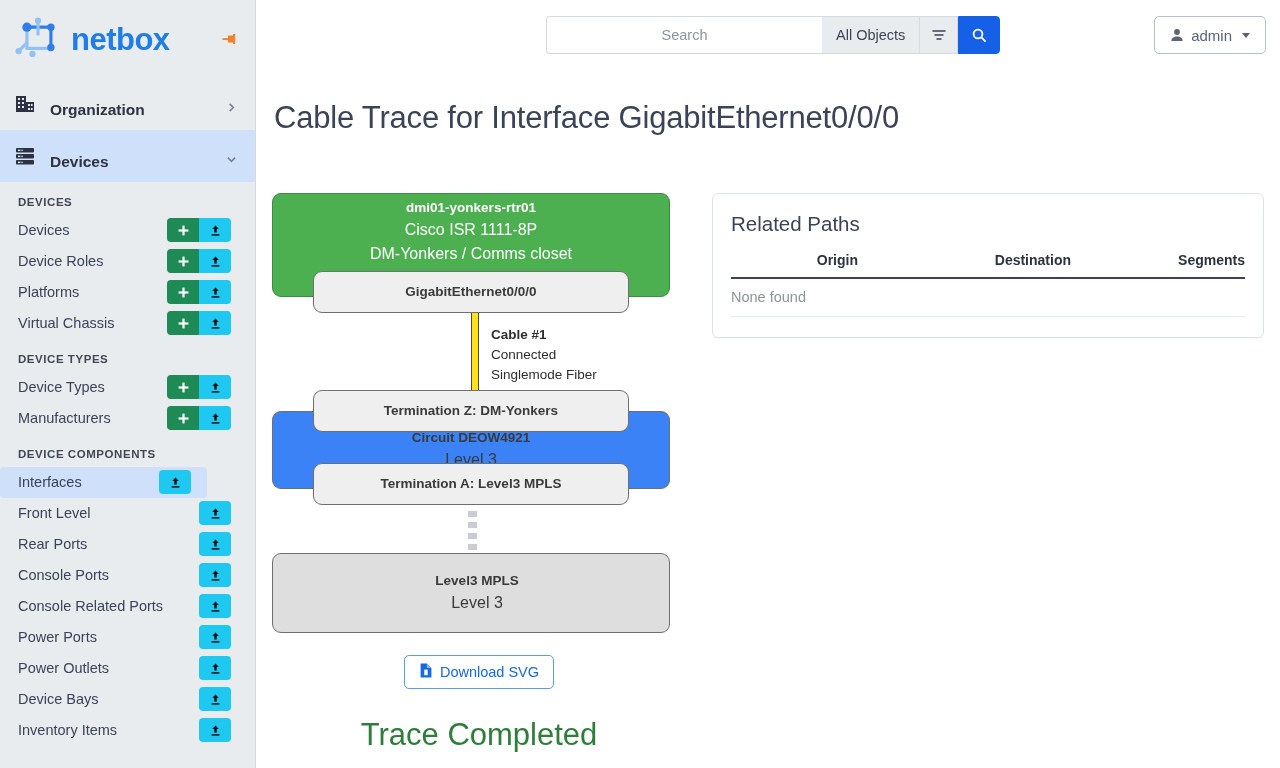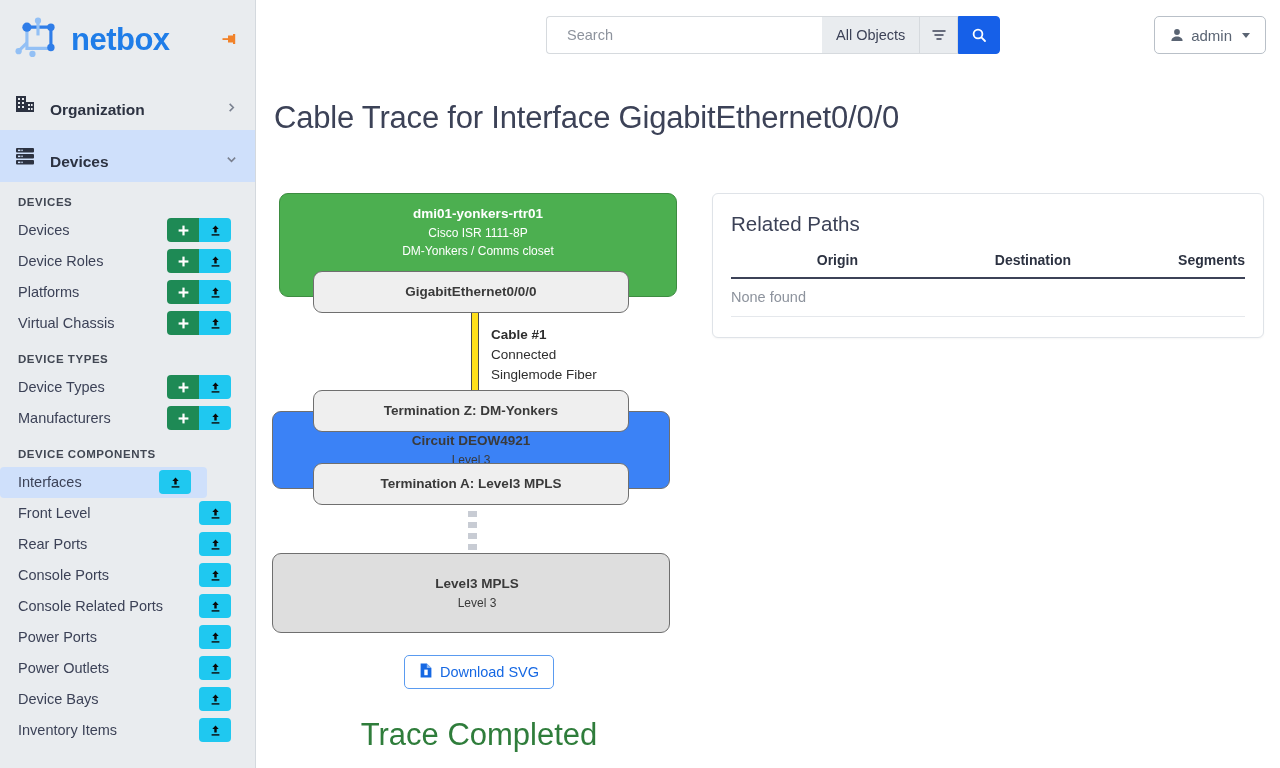--- a/index.html
+++ b/index.html
@@ -87,23 +87,24 @@
     padding: 0 16px; position: relative;
   }
   .search-wrap {
     display: flex; align-items: stretch; height: 38px;
     margin-left: 274px;
   }
   .search-input {
     width: 276px; height: 38px;
     border: 1px solid #d6dade; border-right: none;
     border-radius: 4px 0 0 4px;
-    padding: 0 20px; font-size: 14.5px; color: #3c4257;
+    padding: 0 28px; font-size: 14.5px; color: #3c4257;
     background: #fff; outline: none;
     font-family: "Liberation Sans", sans-serif;
+    text-align: center;
   }
   .search-input::placeholder { color: #8d939d; }
   .search-scope {
     display: flex; align-items: center; justify-content: center;
     padding: 0 14px; height: 38px;
     background: #e9ecef; border: 1px solid #d6dade; border-left: none;
     font-size: 14.5px; color: #3c4257; cursor: pointer;
   }
   .search-filter {
     display: flex; align-items: center; justify-content: center;
@@ -148,26 +149,26 @@
 
   .node {
     position: relative;
     border-radius: 9px;
     border: 1px solid #6f6f6f;
     display: flex; flex-direction: column;
     align-items: center; justify-content: center;
     text-align: center;
   }
   .node .n-title { font-weight: 700; font-size: 13.5px; line-height: 1.5; }
-  .node .n-sub   { font-weight: 400; font-size: 12px; line-height: 1.5; }
+  .node .n-sub   { font-weight: 400; font-size: 16px; line-height: 1.5; }
 
   .node-device {
     background: #4caf50; border-color: #3d8c41;
     color: #ffffff;
-    height: 104px; width: 398px; margin-left: 7px;
+    height: 104px; width: 398px; margin-left: 0;
     padding-bottom: 26px;
   }
   .node-term {
     background: #efefef; color: #3a3a3a;
     height: 42px; width: 316px;
     margin: -26px 0 0 41px;
     z-index: 3;
   }
   .node-circuit {
     background: #3b82f6; color: #3a3a3a;

